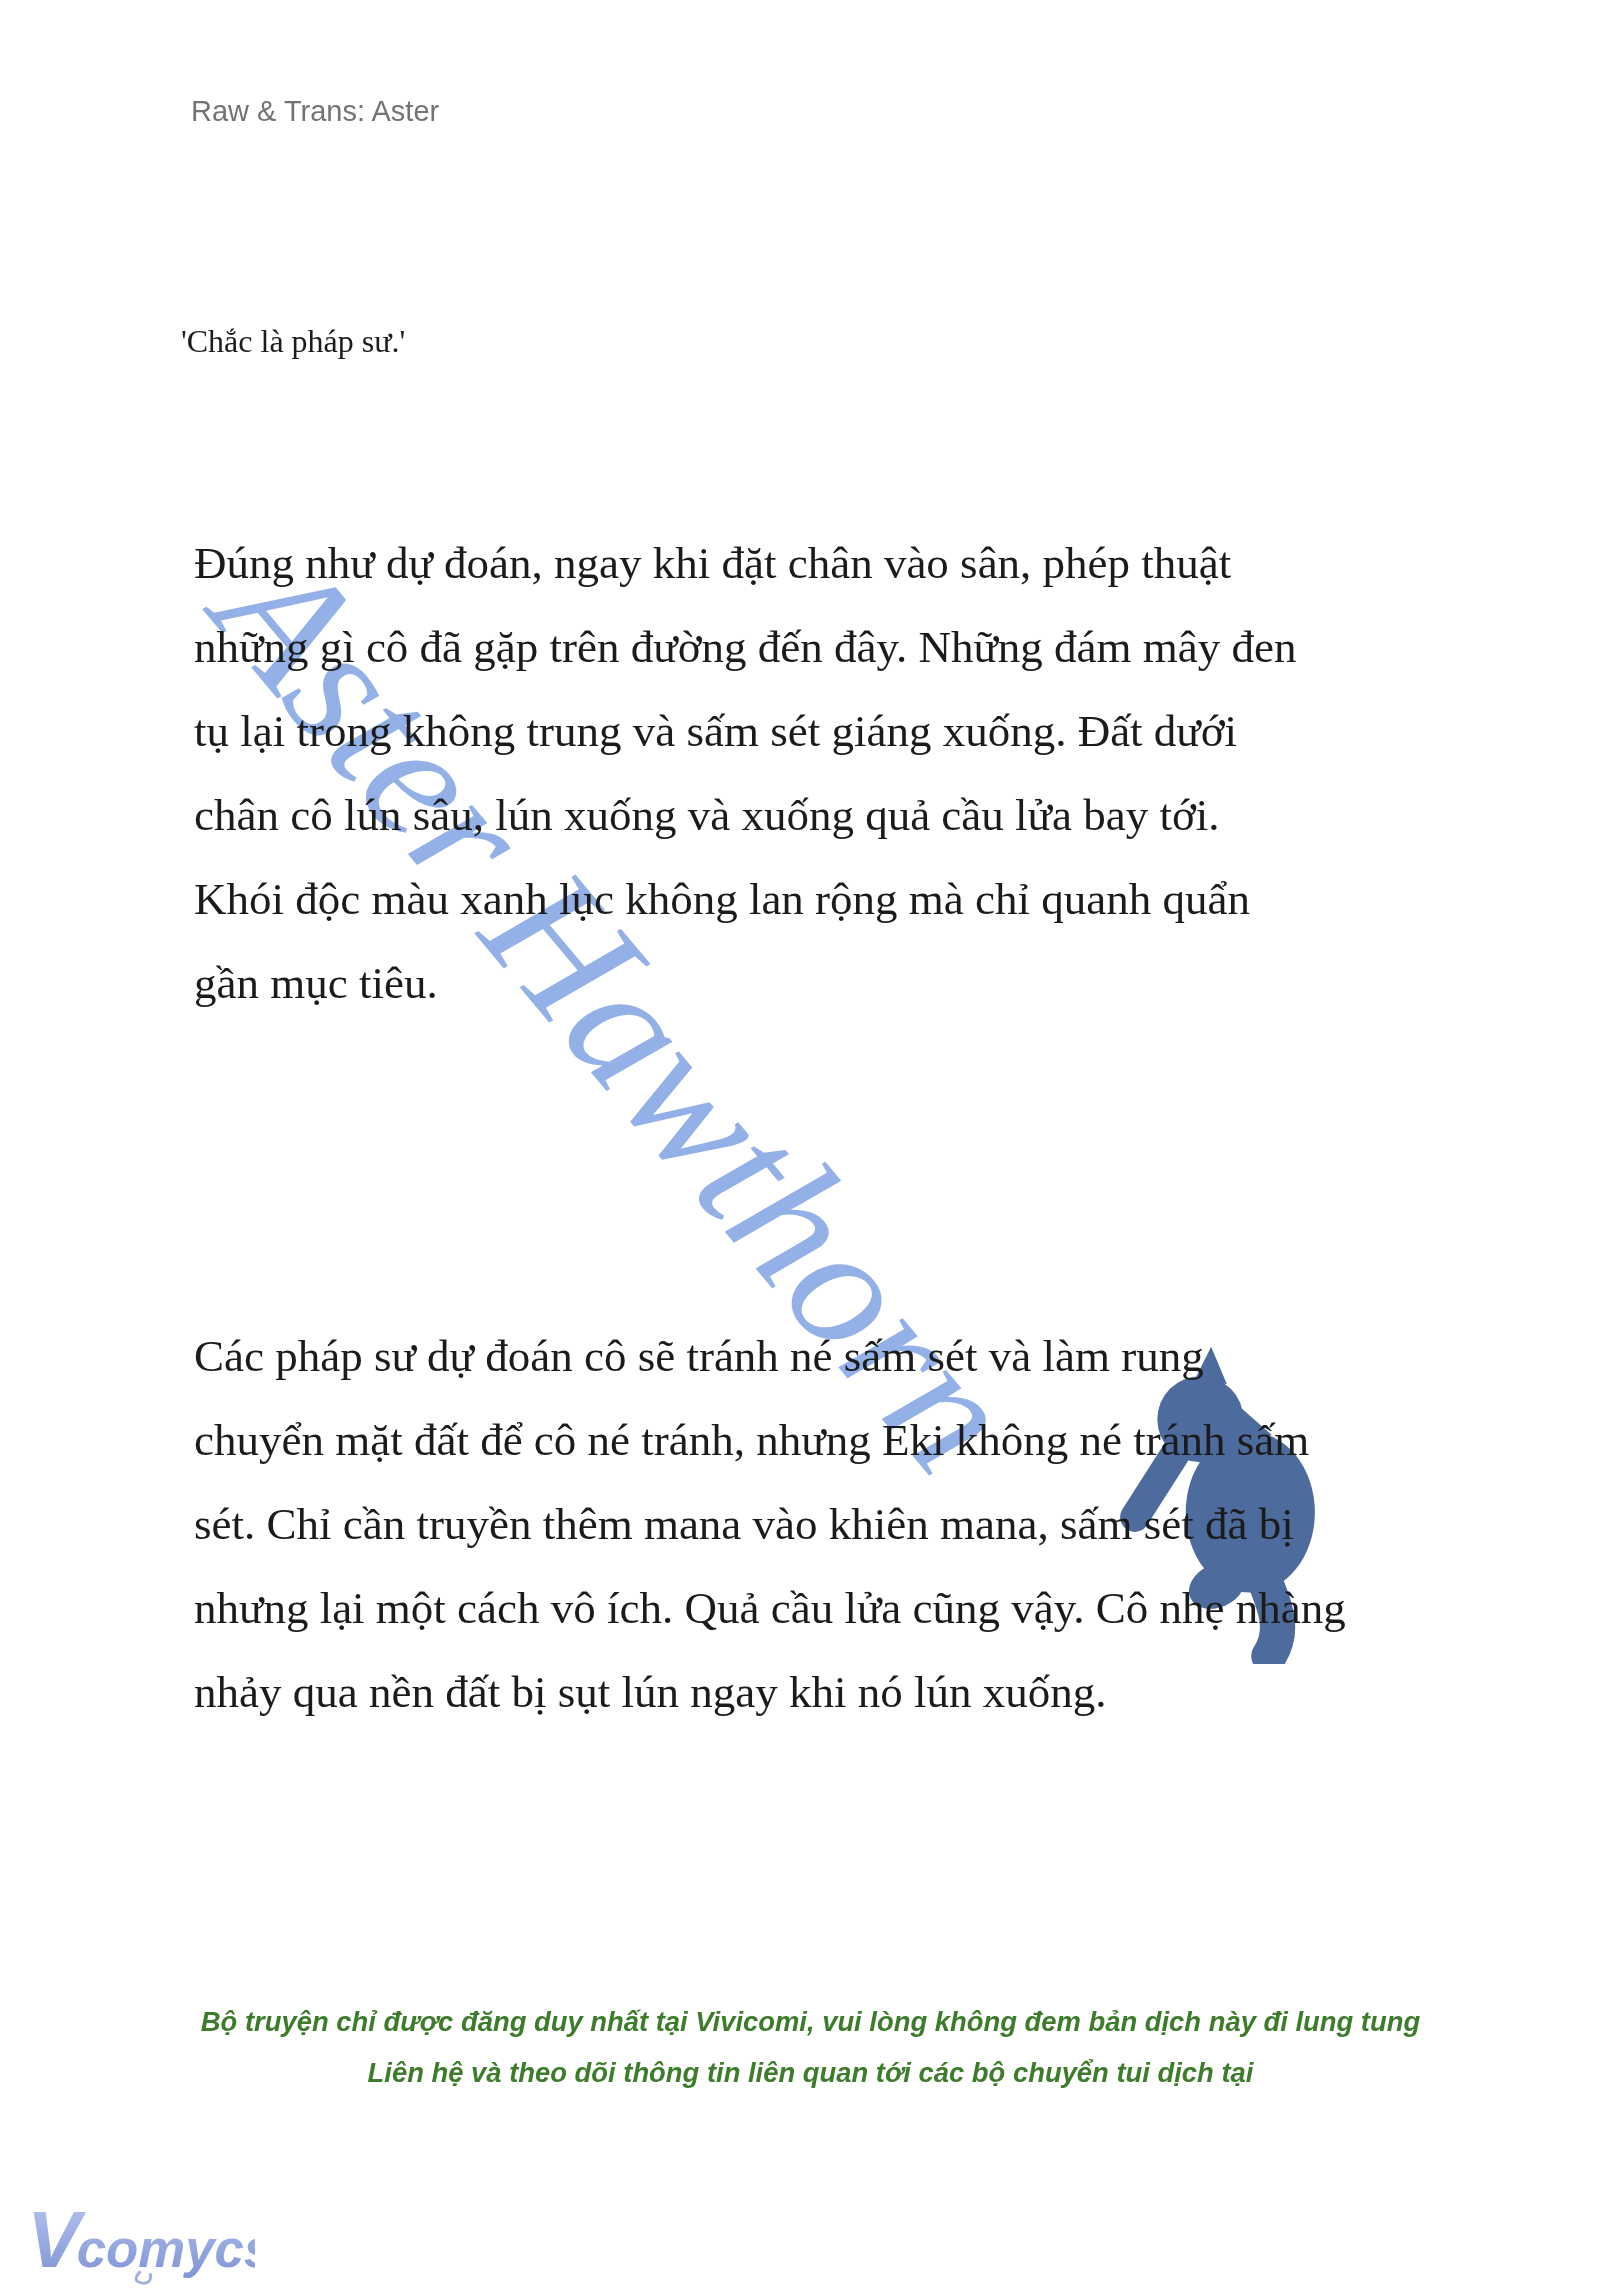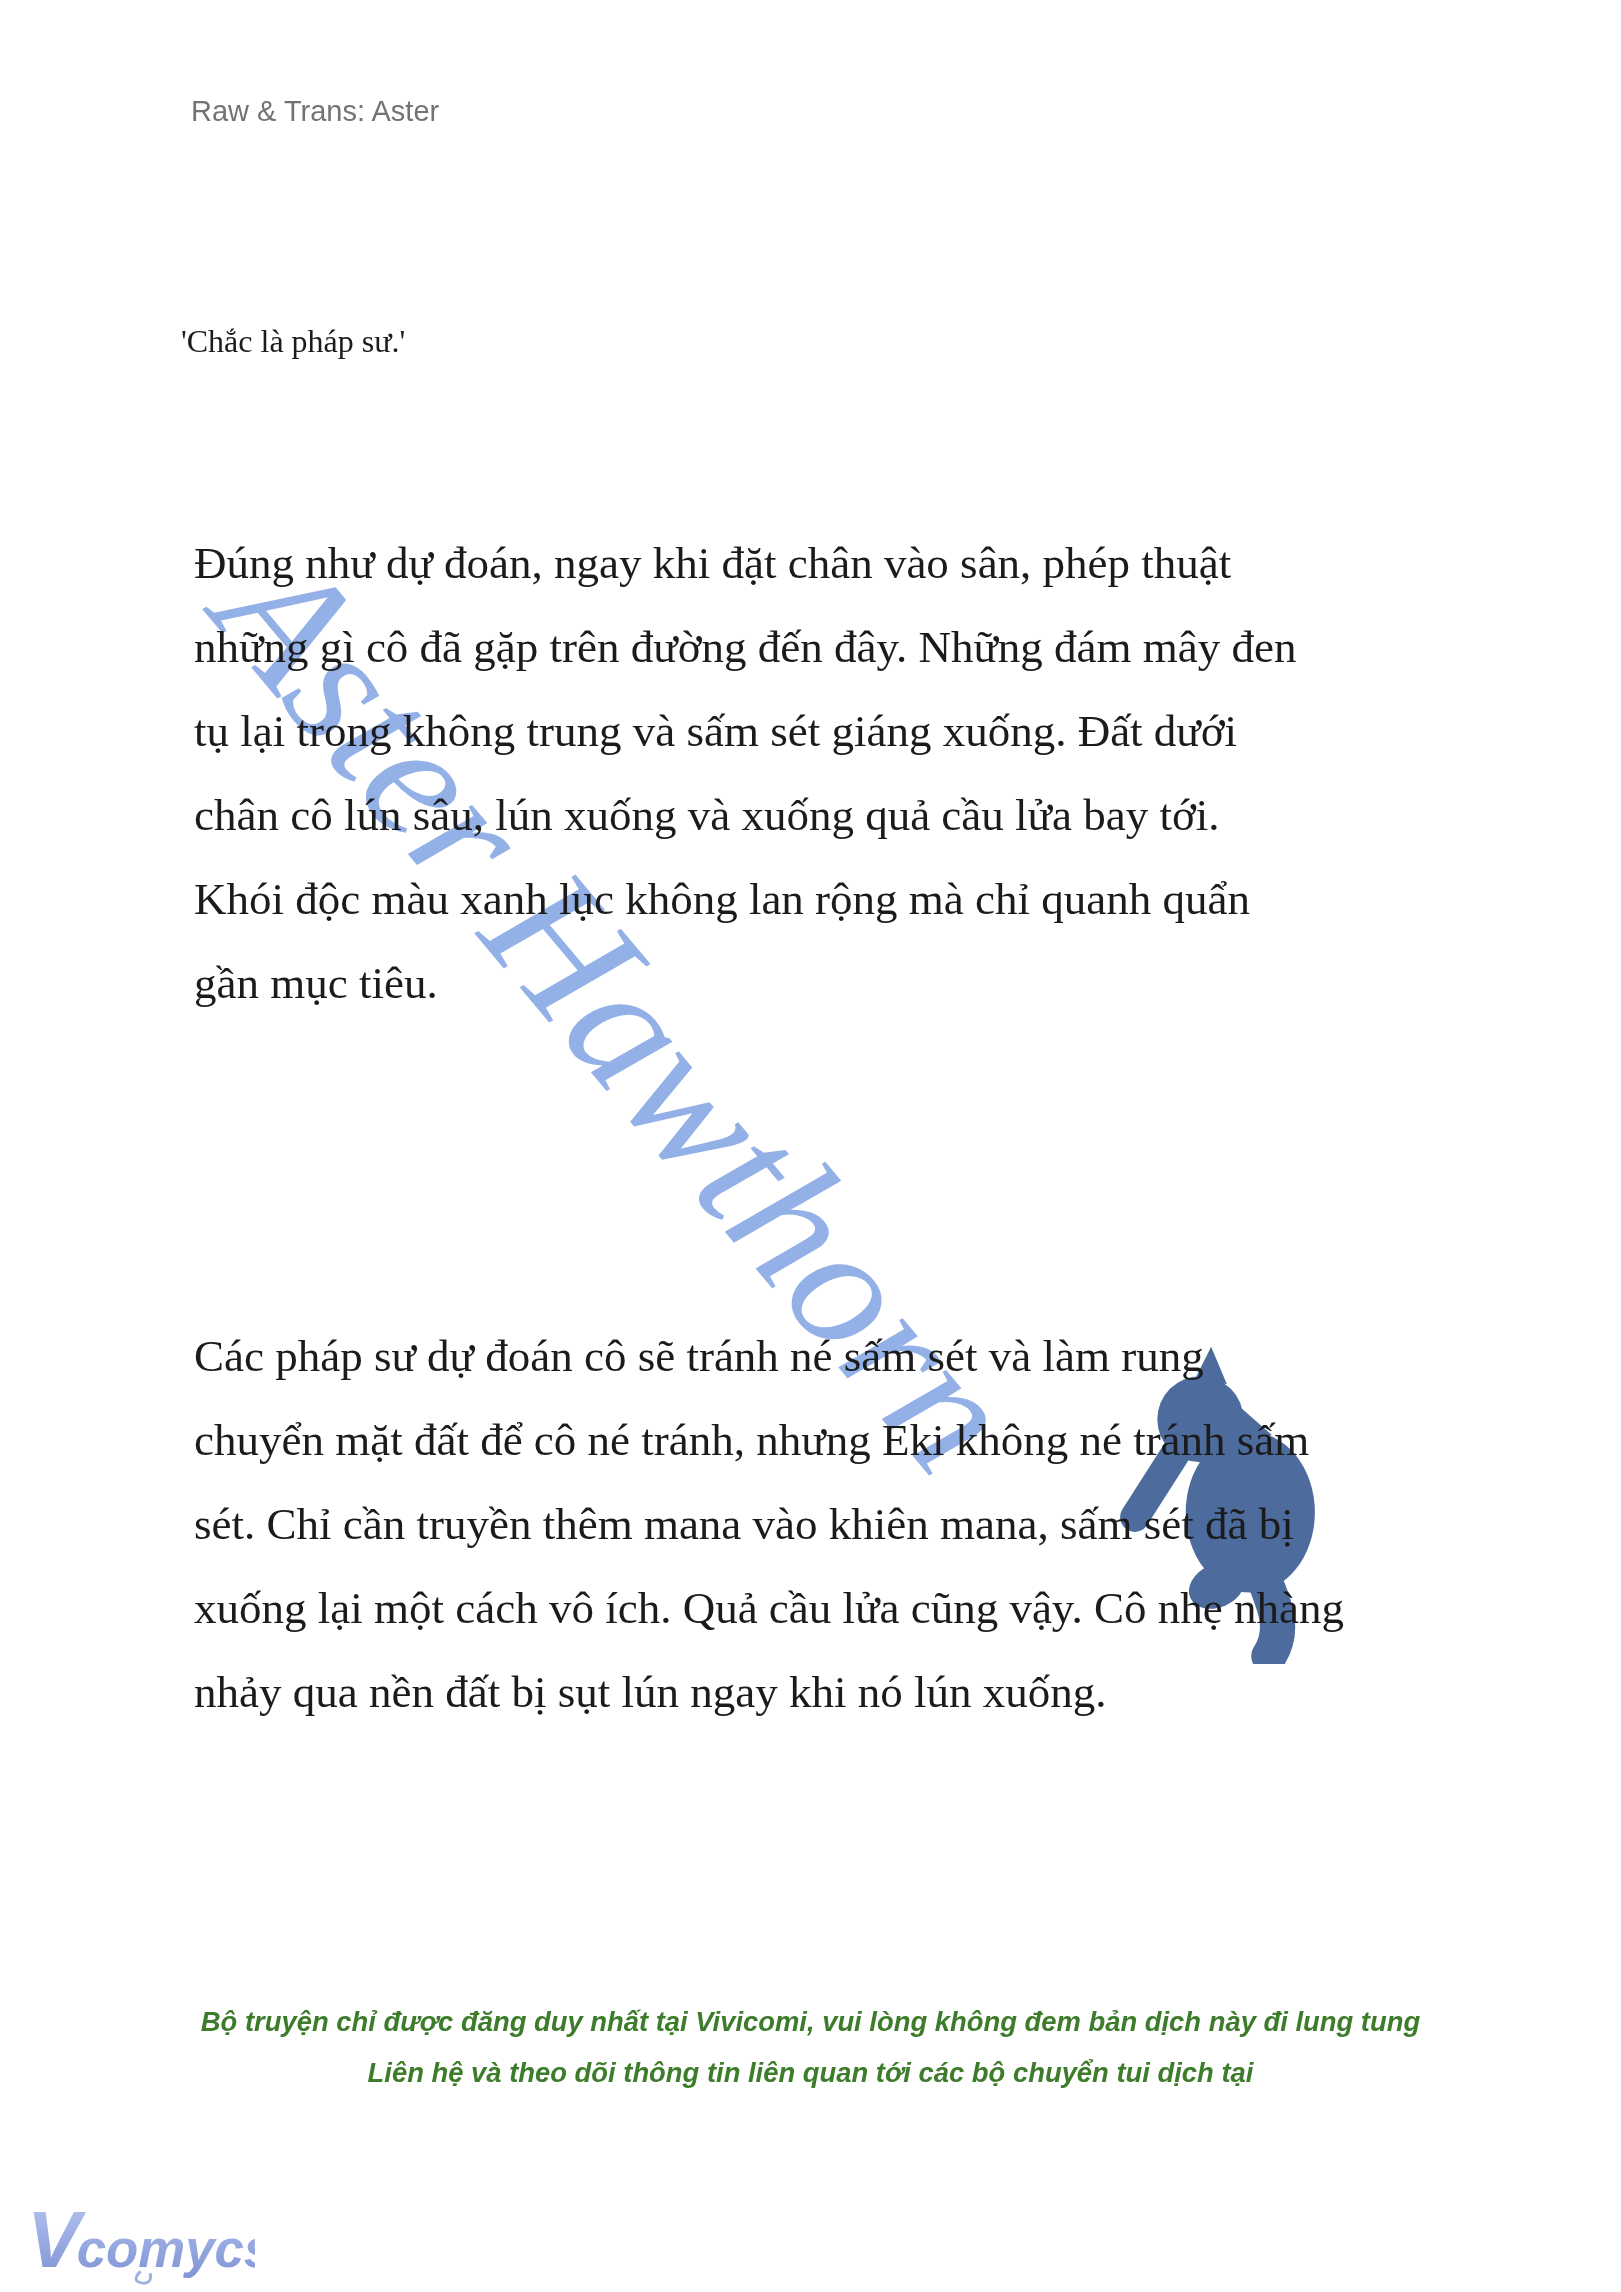--- a/index.html
+++ b/index.html
@@ -101,21 +101,21 @@
     <div class="line">tụ lại trong không trung và sấm sét giáng xuống. Đất dưới</div>
     <div class="line">chân cô lún sâu, lún xuống và xuống quả cầu lửa bay tới.</div>
     <div class="line">Khói độc màu xanh lục không lan rộng mà chỉ quanh quẩn</div>
     <div class="line">gần mục tiêu.</div>
   </div>
 
   <div class="txt para para2">
     <div class="line">Các pháp sư dự đoán cô sẽ tránh né sấm sét và làm rung</div>
     <div class="line">chuyển mặt đất để cô né tránh, nhưng Eki không né tránh sấm</div>
     <div class="line">sét. Chỉ cần truyền thêm mana vào khiên mana, sấm sét đã bị</div>
-    <div class="line">xuống lại một cách vô ích. Quả cầu lửa cũng vậy. Cô nhẹ nhàng</div>
+    <div class="line">nhưng lại một cách vô ích. Quả cầu lửa cũng vậy. Cô nhẹ nhàng</div>
     <div class="line">nhảy qua nền đất bị sụt lún ngay khi nó lún xuống.</div>
   </div>
 
   <div class="txt footer">
     <div class="fline">Bộ truyện chỉ được đăng duy nhất tại Vivicomi, vui lòng không đem bản dịch này đi lung tung</div>
     <div class="fline">Liên hệ và theo dõi thông tin liên quan tới các bộ chuyển tui dịch tại</div>
   </div>
 
   <svg class="logo" viewBox="0 0 235 88" xmlns="http://www.w3.org/2000/svg" aria-hidden="true">
     <defs>

